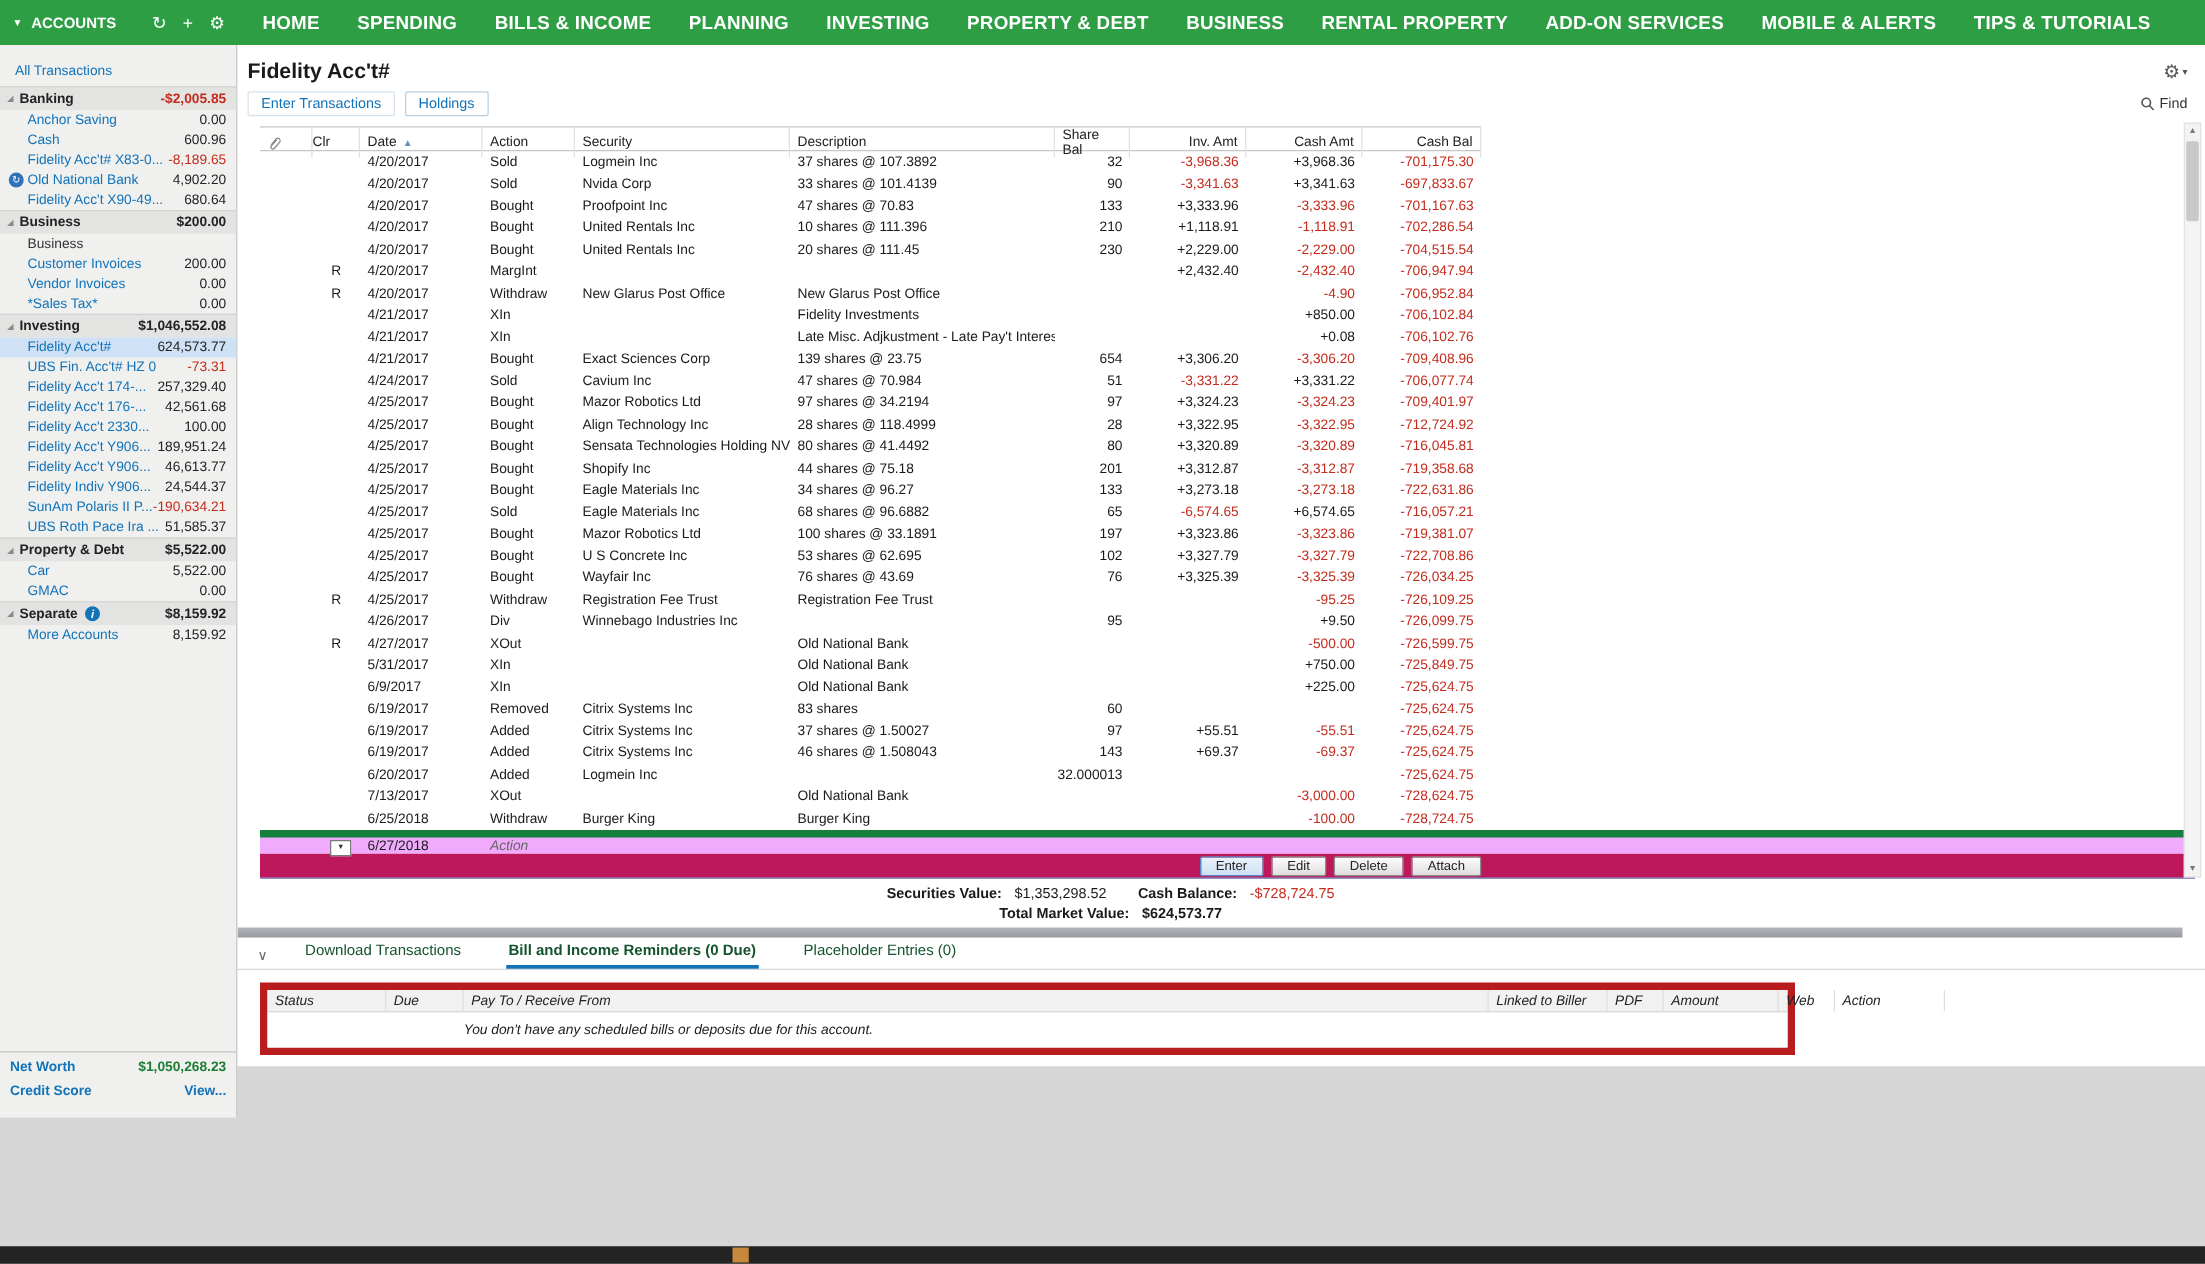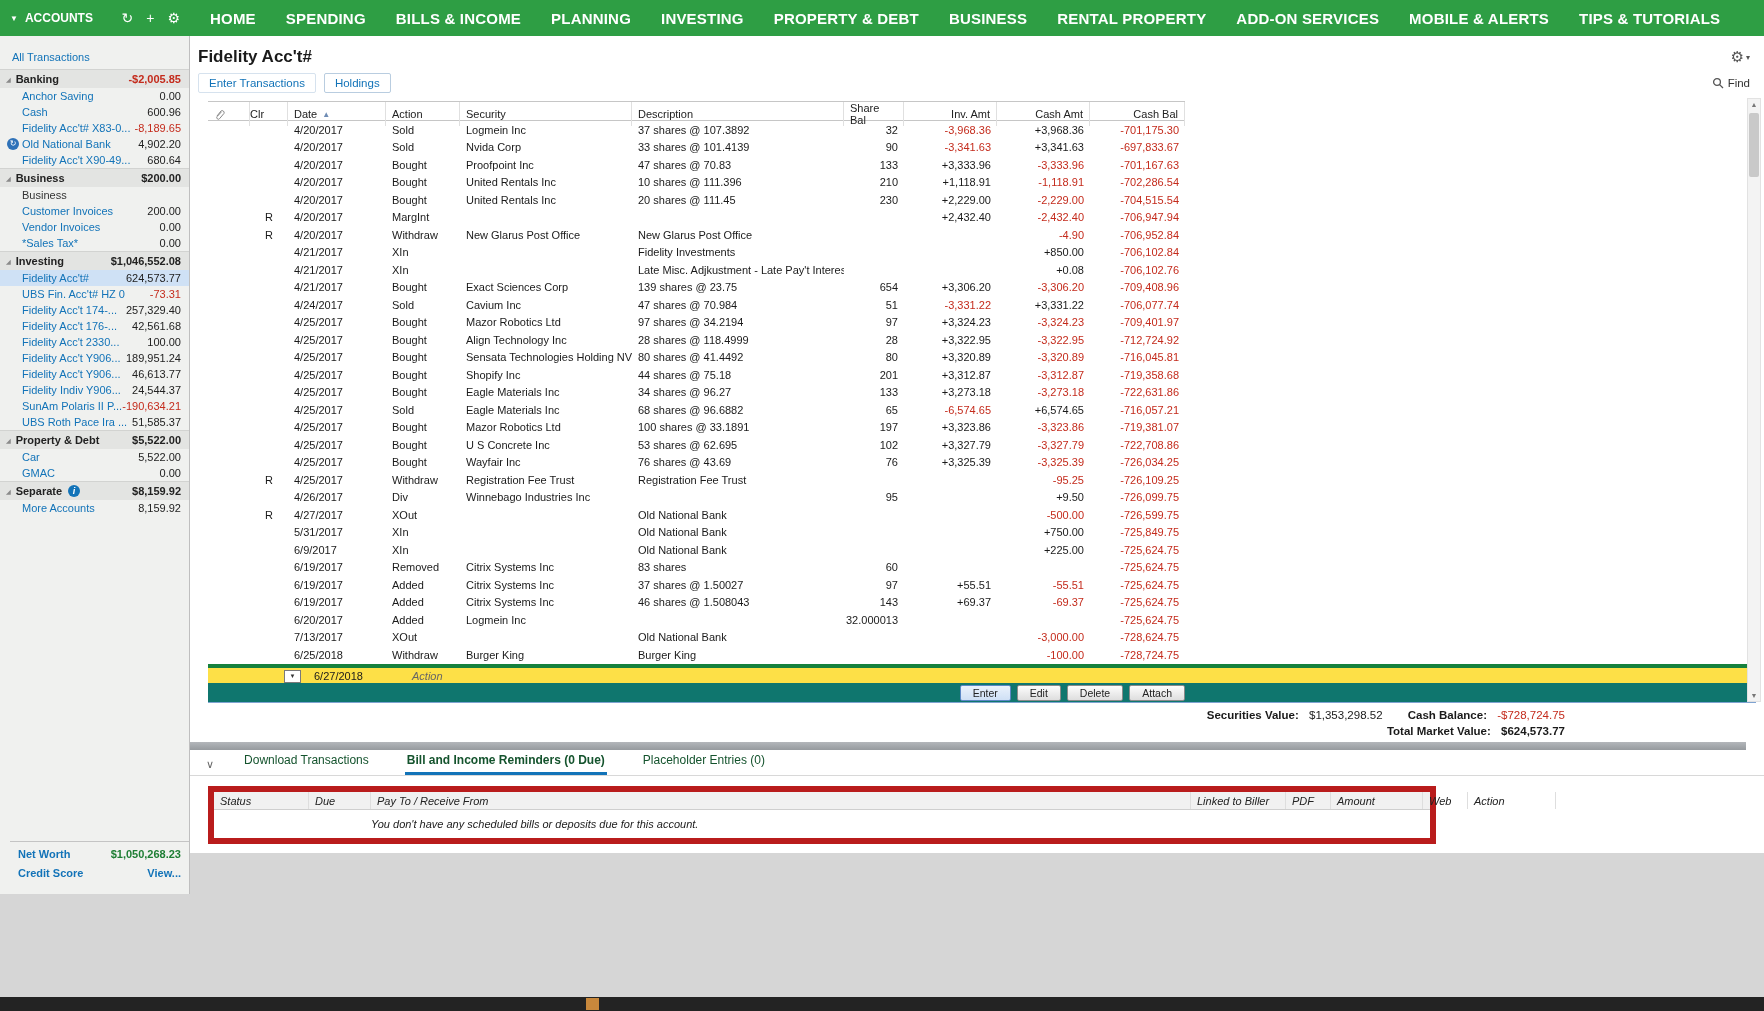--- a/index.html
+++ b/index.html
@@ -27,21 +27,21 @@
   .acct-item { display:flex; align-items:center; padding:2px 8px 2px 22px; color:#1273b8; cursor:pointer; position:relative; }
   .acct-item.plain { color:#333; }
   .acct-item.selected { background:#cfe1f5; }
   .acct-val { margin-left:auto; color:#222; }
   .red { color:#c42b1c !important; }
   .acct-ico { position:absolute; left:7px; top:2px; width:12px; height:12px; border-radius:50%;
               background:#2f72b8; color:#fff; font-size:8px; line-height:12px; text-align:center; }
   .info-i { display:inline-block; width:12px; height:12px; border-radius:50%; background:#1273b8;
             color:#fff; font-size:9px; line-height:12px; text-align:center; font-style:italic;
             font-weight:bold; margin-left:6px; }
-  .networth { position:absolute; bottom:6px; left:10px; right:0; border-top:1px solid #c4c4c4; padding:6px 8px 2px 8px; }
+  .networth { position:absolute; bottom:6px; left:0; right:0; border-top:1px solid #c4c4c4; padding:6px 8px 2px 8px; }
   .nw-row { display:flex; margin-bottom:7px; }
   .nw-label { color:#1273b8; font-weight:bold; cursor:pointer; }
   .nw-value { margin-left:auto; color:#1e7e34; font-weight:bold; }
   .nw-link { margin-left:auto; color:#1273b8; font-weight:bold; cursor:pointer; }
 
   
   .main { position:absolute; top:36px; left:190px; width:1574px; height:817px; background:#fff; overflow:hidden; }
   .title-row { display:flex; align-items:center; padding:9px 14px 0 8px; height:33px; }
   .title-row h1 { font-size:17px; font-weight:bold; }
   .title-gear { margin-left:auto; color:#555; font-size:15px; cursor:pointer; display:flex; align-items:center; gap:2px; }
@@ -57,33 +57,33 @@
                 font-size:11px; color:#222; align-items:center; }
   .hc { padding-left:6px; border-right:1px solid #e0e0e0; height:100%; display:flex; align-items:center; cursor:pointer; }
   .hc.num { justify-content:flex-end; padding-right:6px; }
   .hc-date .sort { font-size:8px; color:#6f8cb4; margin-left:5px; }
   .reg-body { margin-left:18px; width:977px; height:543px; overflow:hidden; }
   .reg-row { height:17.5px; align-items:center; font-size:11px; cursor:default; }
   .reg-row > div { padding-left:6px; overflow:hidden; white-space:nowrap; }
   .reg-row > div.num { text-align:right; padding-right:6px; padding-left:0; }
   .c-clr { text-align:center; padding-left:0 !important; }
 
-  .entry-row { margin-left:18px; width:1548px; background:#fde047; border-top:4px solid #15803d; height:19px;
-               align-items:center; font-size:11px;padding-left:20px; }
+  .entry-row { margin-left:18px; width:1548px; background:#f0abfc; border-top:6px solid #15803d; height:19px;
+               align-items:center; font-size:11px; }
   .entry-row .ph { color:#666; font-style:italic; }
   .combo { display:inline-flex; align-items:center; justify-content:center; width:17px; height:13px;
            background:#fff; border:1px solid #7a7a7a; font-size:6px; color:#333; margin-left:14px; cursor:pointer; }
-  .entry-btns { margin-left:18px; width:1548px; background:#0f766e; border-bottom:1px solid #7fa3d1; height:20px;
+  .entry-btns { margin-left:18px; width:1548px; background:#be185d; border-bottom:1px solid #7fa3d1; height:20px;
                 display:flex; align-items:center; }
   .entry-btn-wrap { width:977px; display:flex; justify-content:flex-end; gap:6px; }
   .entry-btn { font-family:inherit; font-size:10.5px; padding:1px 12px; border:1px solid #8a8a8a; border-radius:2px;
                background:linear-gradient(#fdfdfd,#dedede); cursor:pointer; color:#222; }
   .entry-btn.primary { border-color:#5b87c5; background:linear-gradient(#eaf2fc,#cfe0f5); }
 
-  .summary { width:1375px; text-align:right; font-size:11.5px; margin-top:6px; }
+  .summary { width:1375px; text-align:center; font-size:11.5px; margin-top:6px; }
   .summary .line { margin-bottom:4px; }
   .summary .lbl { font-weight:bold; margin-left:22px; }
   .summary .val { margin-left:7px; }
 
   .splitter { width:1556px; height:8px; background:linear-gradient(#b3b6ba,#969a9e); margin-top:5px; cursor:row-resize; }
 
   .panel-tabs { display:flex; align-items:flex-end; gap:34px; height:26px; padding-left:16px;
                 border-bottom:1px solid #d8d8d8; font-size:12px; }
   .panel-chevron { color:#666; font-size:11px; padding-bottom:4px; cursor:pointer; margin-right:-6px; }
   .tab { padding:4px 2px 5px 2px; cursor:pointer; color:#14532d; border-bottom:3px solid transparent; }

